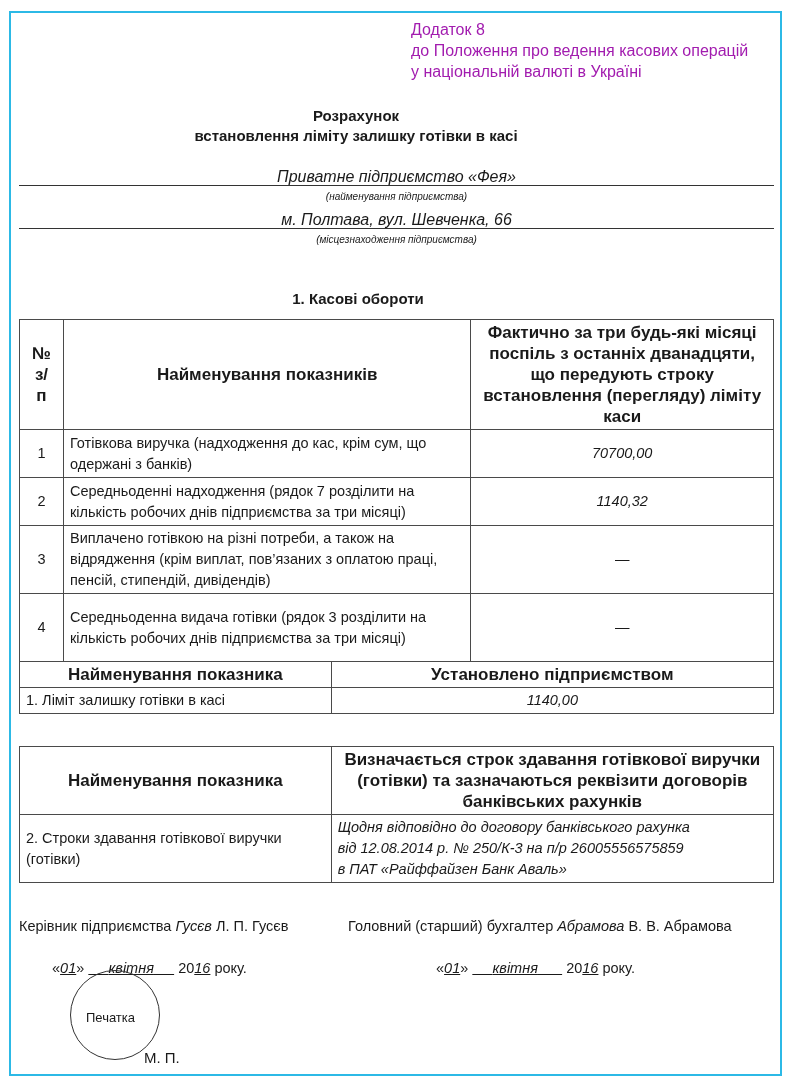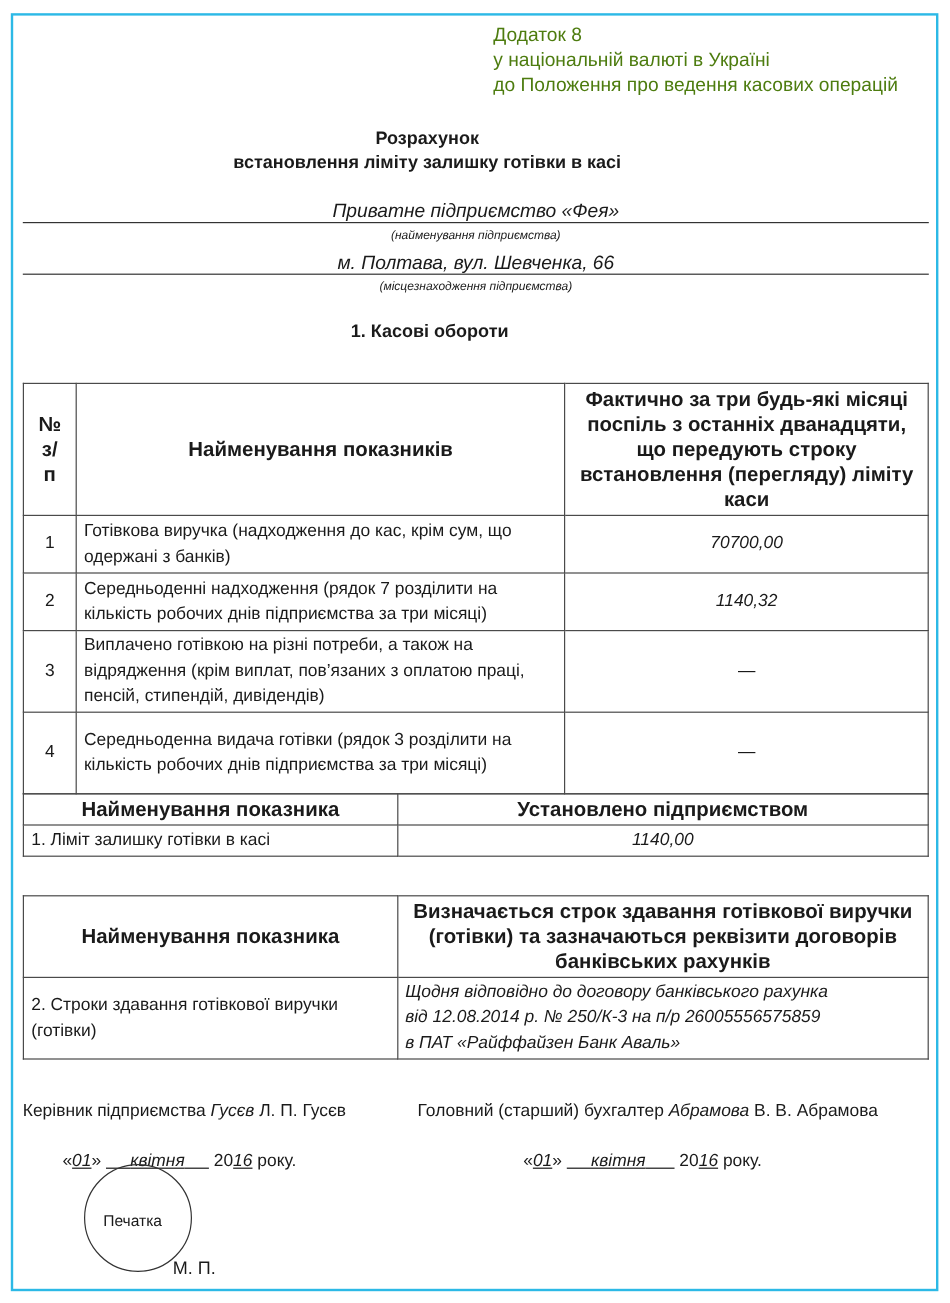--- a/index.html
+++ b/index.html
@@ -1,27 +1,27 @@
 <!DOCTYPE html>
 <html><head>
 <meta charset="utf-8">
 <style>
   html, body { margin: 0; padding: 0; background: #ffffff; }
   body { width: 792px; height: 1086px; position: relative; overflow: hidden;
          font-family: "Liberation Sans", "DejaVu Sans", sans-serif; color: #1a1a1a; }
   .frame { position: absolute; left: 9px; top: 11px; width: 773px; height: 1065px;
            border: 2px solid #2cb9e6; box-sizing: border-box; }
-  .appendix { position: absolute; left: 411px; top: 19px; font-size: 16px; line-height: 21px; color: #4d7c0f; }
+  .appendix { position: absolute; left: 411px; top: 19px; font-size: 16px; line-height: 21px; color: #a21caf; }
   .title { position: absolute; left: 0; width: 712px; text-align: center; font-weight: bold; font-size: 15px; line-height: 20px; }
   .title.t1 { top: 106px; }
   .title.t2 { top: 126px; }
   .fill-line { position: absolute; left: 19px; width: 755px; border-bottom: 1.5px solid #333; }
   .fill-value { position: absolute; left: 19px; width: 755px; text-align: center; font-style: italic; font-size: 16px; }
   .fill-caption { position: absolute; left: 19px; width: 755px; text-align: center; font-style: italic; font-size: 10px; }
-  .section-title { position: absolute; left: 0; width: 716px; top: 268px; text-align: center; font-weight: bold; font-size: 15px; }
+  .section-title { position: absolute; left: 0; width: 716px; top: 290px; text-align: center; font-weight: bold; font-size: 15px; }
   table { position: absolute; border-collapse: collapse; font-size: 14.5px; }
   td, th { border: 1.5px solid #4a4a4a; padding: 2px 6px; vertical-align: middle; line-height: 21px; }
   th { font-weight: bold; text-align: center; font-size: 17px; }
   .num { text-align: center; }
   .val { text-align: center; font-style: italic; }
   .dash { text-align: center; }
   #t1 { left: 19px; top: 319px; width: 755px; }
   #t2 { left: 19px; top: 661px; width: 755px; }
   #t3 { left: 19px; top: 746px; width: 755px; }
   .sig { position: absolute; font-size: 14.5px; }
@@ -31,22 +31,22 @@
   .stamp-label { position: absolute; left: 86px; top: 1010px; font-size: 13px; }
   .mp { position: absolute; left: 144px; top: 1049px; font-size: 15px; text-align: center; }
 </style>
 </head>
 <body>
 
 <div class="frame"></div>
 
 <div class="appendix">
   <div>Додаток 8</div>
+  <div>до Положення про ведення касових операцій</div>
   <div>у національній валюті в Україні</div>
-  <div>до Положення про ведення касових операцій</div>
 </div>
 
 <div class="title t1">Розрахунок</div>
 <div class="title t2">встановлення ліміту залишку готівки в касі</div>
 
 <div class="fill-value" style="top:168px;">Приватне підприємство «Фея»</div>
 <div class="fill-line" style="top:185px;"></div>
 <div class="fill-caption" style="top:191px;">(найменування підприємства)</div>
 
 <div class="fill-value" style="top:211px;">м. Полтава, вул. Шевченка, 66</div>

